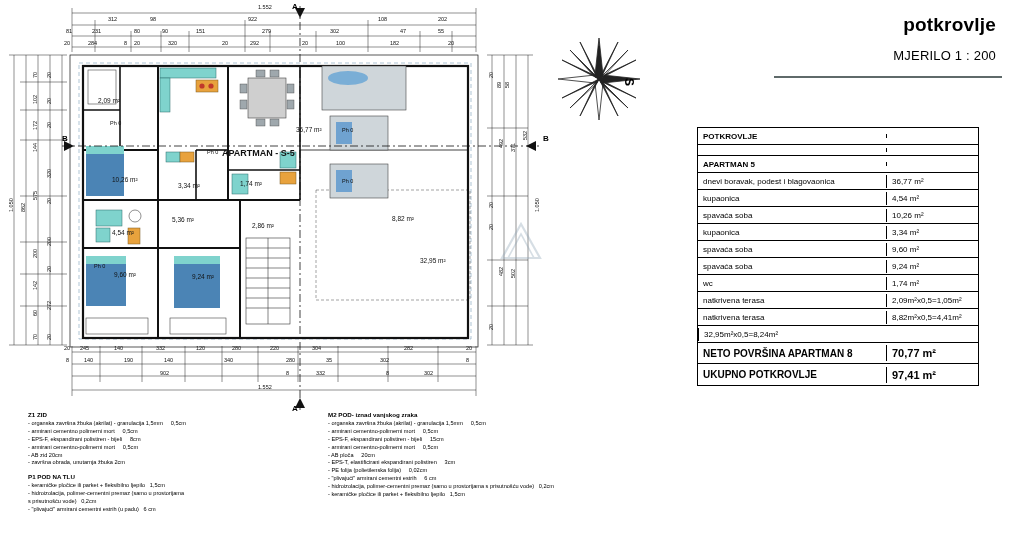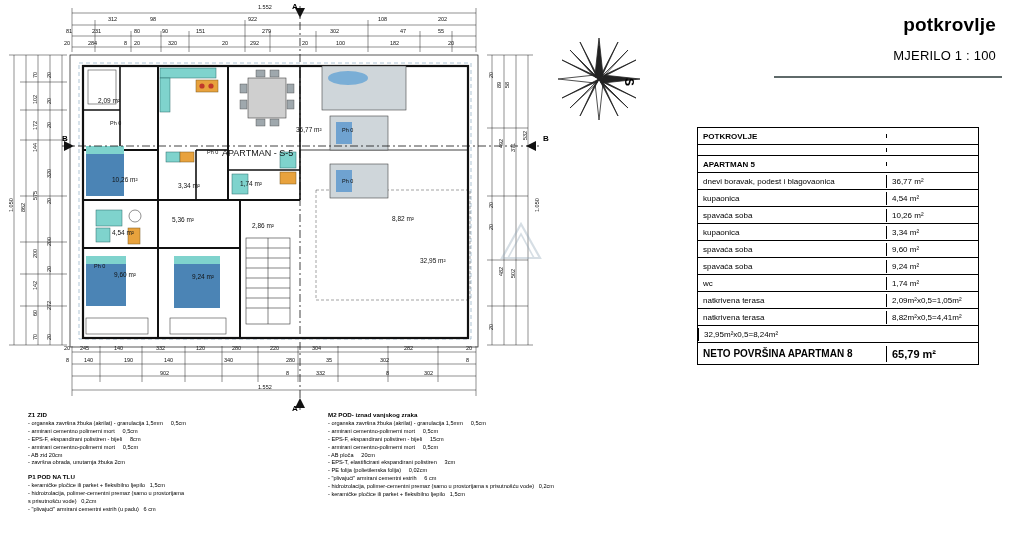--- a/index.html
+++ b/index.html
@@ -84,21 +84,21 @@
   }
   .room-label {
     position: absolute;
     font-size: 6.5px;
     color: #111;
     white-space: nowrap;
   }
   .apt-label {
     position: absolute;
     font-size: 9px;
-    font-weight: normal;
+    font-weight: bold;
     color: #111;
     white-space: nowrap;
   }
   .watermark {
     position: absolute;
     left: 196px;
     top: 278px;
     font-size: 27px;
     font-weight: bold;
     color: rgba(120,140,160,0.33);
@@ -176,21 +176,21 @@
   .notes-col.c2 { left: 300px; width: 360px; }
   .nb { font-weight: bold; font-size: 6.2px; }
   .block { margin-bottom: 6px; }
 </style>
 </head>
 <body>
 
 <div class="root">
 
   <div class="title">potkrovlje</div>
-  <div class="scale">MJERILO 1 : 100</div>
+  <div class="scale">MJERILO 1 : 200</div>
   <div class="title-rule"></div>
 
   <svg class="compass" viewBox="0 0 86 86">
     <g stroke="#222" stroke-width="0.8" fill="none">
       <path d="M43 2 L47 39 L43 43 L39 39 Z" fill="#222"></path>
       <path d="M43 84 L47 47 L43 43 L39 47 Z" fill="#fff"></path>
       <path d="M2 43 L39 47 L43 43 L39 39 Z" fill="#fff"></path>
       <path d="M84 43 L47 47 L43 43 L47 39 Z" fill="#222"></path>
       <path d="M14 14 L41 41 L43 43 L39 41 Z" fill="#222"></path>
       <path d="M72 14 L45 41 L43 43 L47 41 Z" fill="#fff"></path>
@@ -559,21 +559,25 @@
     <div class="trow">
       <div class="tcell-l">natkrivena terasa</div>
       <div class="tcell-r">8,82m²x0,5=4,41m²</div>
     </div>
     <div class="trow">
       <div class="tcell-r">32,95m²x0,5=8,24m²</div>
     </div>
 
     <div class="trow total">
       <div class="tcell-l">NETO POVRŠINA APARTMAN 8</div>
-      <div class="tcell-r">65,79 m²</div>
+      <div class="tcell-r">70,77 m²</div>
+    </div>
+    <div class="trow total">
+      <div class="tcell-l">UKUPNO POTKROVLJE</div>
+      <div class="tcell-r">97,41 m²</div>
     </div>
   </div>
 
   <div class="notes">
 
     <div class="notes-col c1">
       <div class="block">
         <div class="nb">Z1 ZID</div>
         <div><span>- organska završna žbuka (akrilat) - granulacija 1,5mm</span> &nbsp;&nbsp;&nbsp;&nbsp;<span>0,5cm</span></div>
         <div><span>- armirani cementno polimerni mort</span> &nbsp;&nbsp;&nbsp;&nbsp;<span>0,5cm</span></div>

